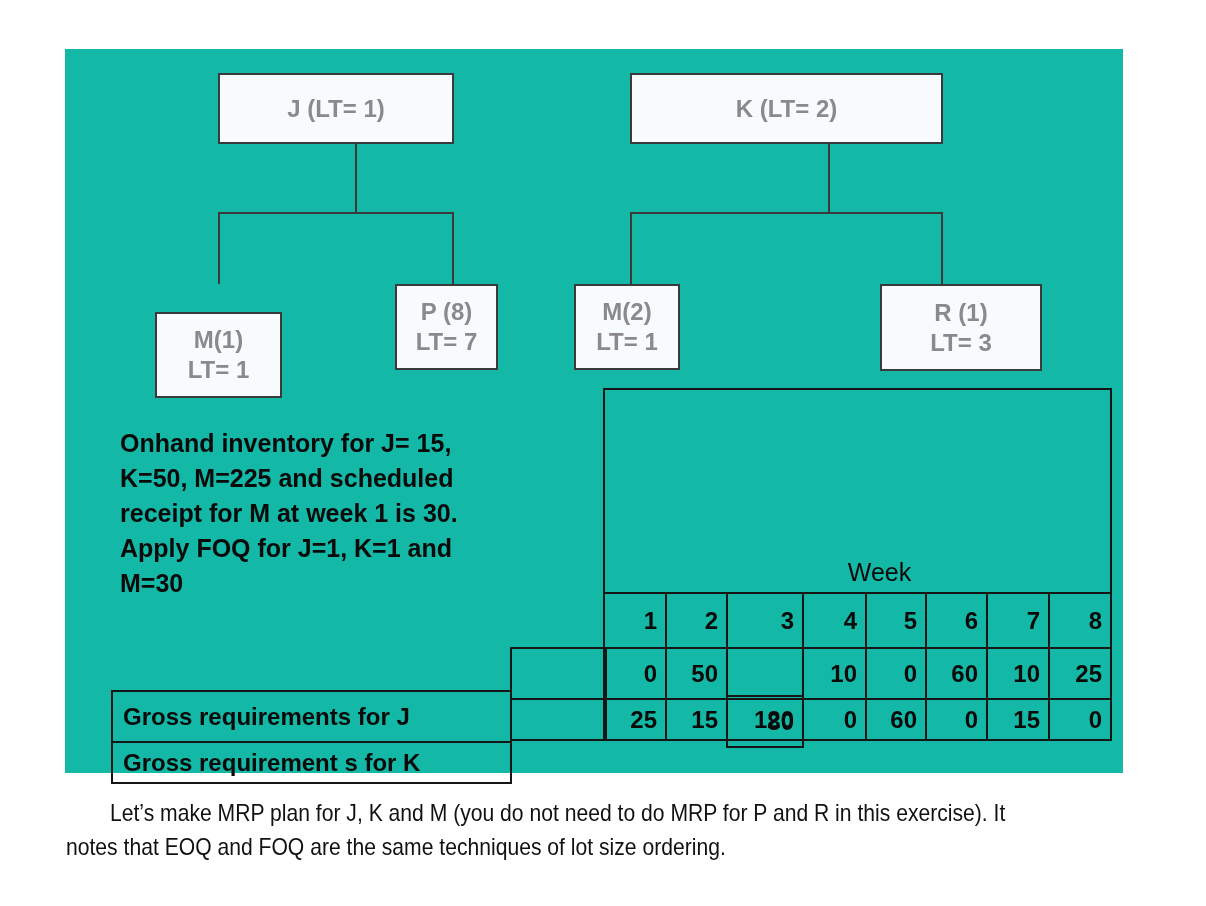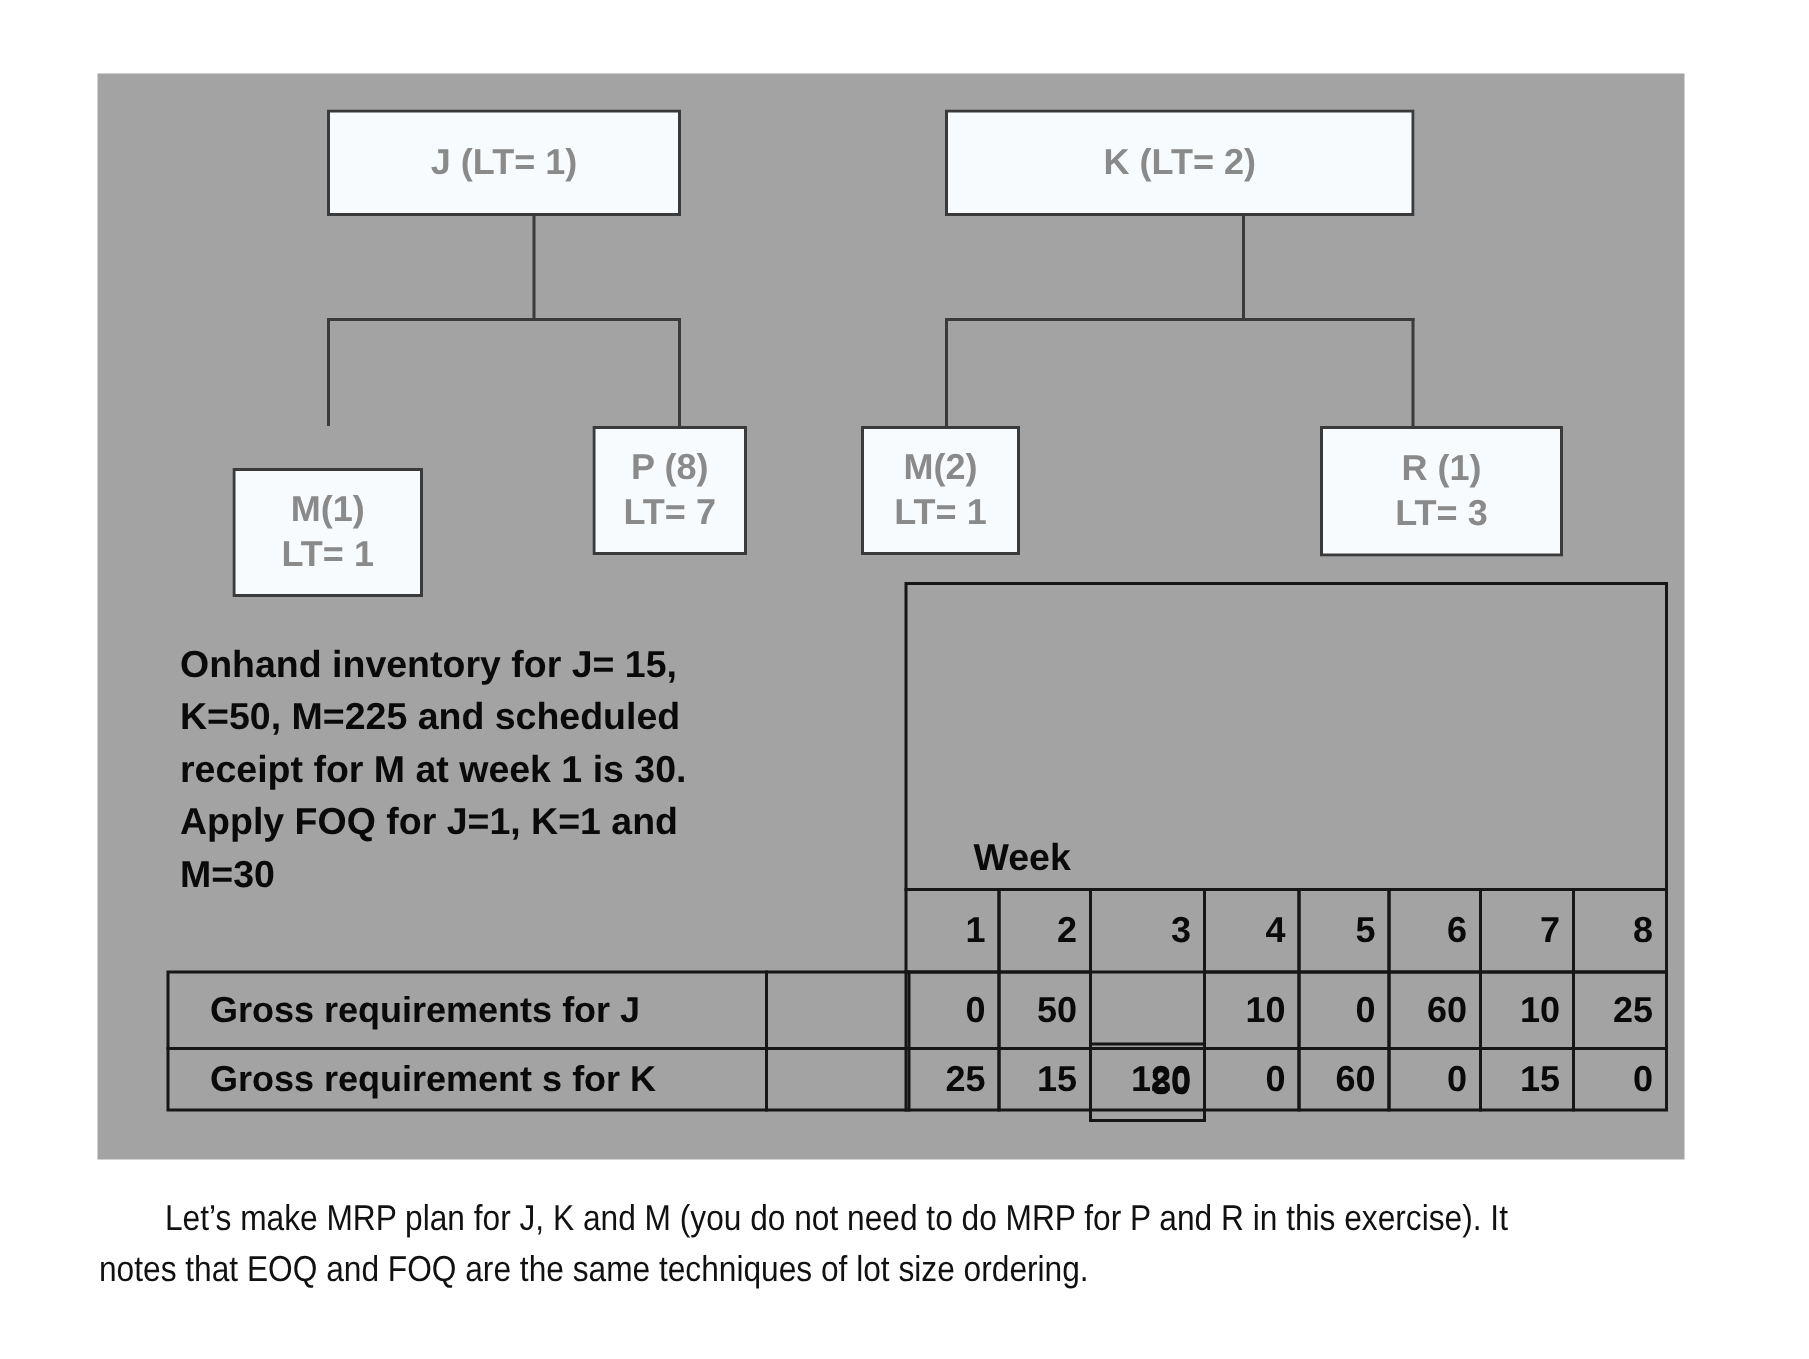--- a/index.html
+++ b/index.html
@@ -1,37 +1,37 @@
 <!DOCTYPE html>
 <html><head>
 <meta charset="utf-8">
 <style>
   html,body{margin:0;padding:0;background:#ffffff;font-family:"Liberation Sans",sans-serif;}
   #page{position:relative;width:1206px;height:906px;background:#ffffff;overflow:hidden;}
-  #panel{position:absolute;left:65px;top:49px;width:1058px;height:724px;background:#a3a3a3;}
+  #panel{position:absolute;left:65px;top:49px;width:1058px;height:724px;background:#14b8a6;}
 
   
   .tree-box{position:absolute;box-sizing:border-box;border:2px solid #3a3a3a;background:#f8fbfd;
             display:flex;flex-direction:column;align-items:center;justify-content:center;
             color:#8a8a8a;font-weight:bold;font-size:24px;line-height:30px;text-align:center;}
   .tree-line{position:absolute;background:#3a3a3a;}
 
   
   #note{position:absolute;left:120px;top:426px;color:#0a0a0a;font-weight:bold;
         font-size:25px;line-height:35px;}
 
   
   .cell{position:absolute;box-sizing:border-box;border:2px solid #161616;
         display:flex;align-items:center;color:#0a0a0a;font-weight:bold;font-size:24px;}
   .cell.num{justify-content:flex-end;padding-right:8px;}
-  .cell.label{padding-left:27px;}
+  .cell.label{padding-left:10px;margin-top:43px;}
   #week-box{position:absolute;box-sizing:border-box;border:2px solid #161616;
             left:603px;top:388px;width:509px;height:206px;}
-  #week-title{position:absolute;left:0;right:0;bottom:5px;
-              color:#0a0a0a;font-weight:bold;font-size:25px;padding-left:44px;}
+  #week-title{position:absolute;left:0;right:0;bottom:5px;text-align:center;
+              color:#0a0a0a;font-weight:normal;font-size:25px;padding-left:44px;}
 
   
   .footer-line{position:absolute;color:#111111;font-size:24px;line-height:28px;
                transform:scaleX(0.88);transform-origin:left center;white-space:nowrap;}
   #footer-line-1{left:110px;top:799px;}
   #footer-line-2{left:66px;top:833px;}
 </style>
 </head>
 <body>
 

